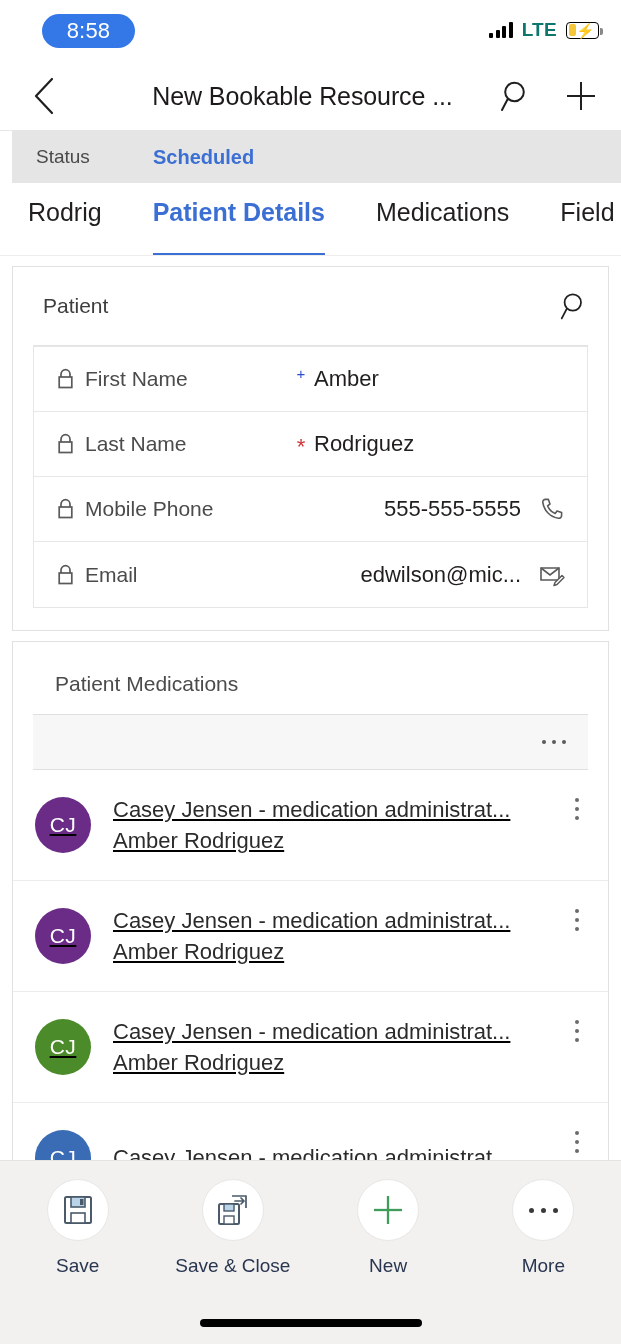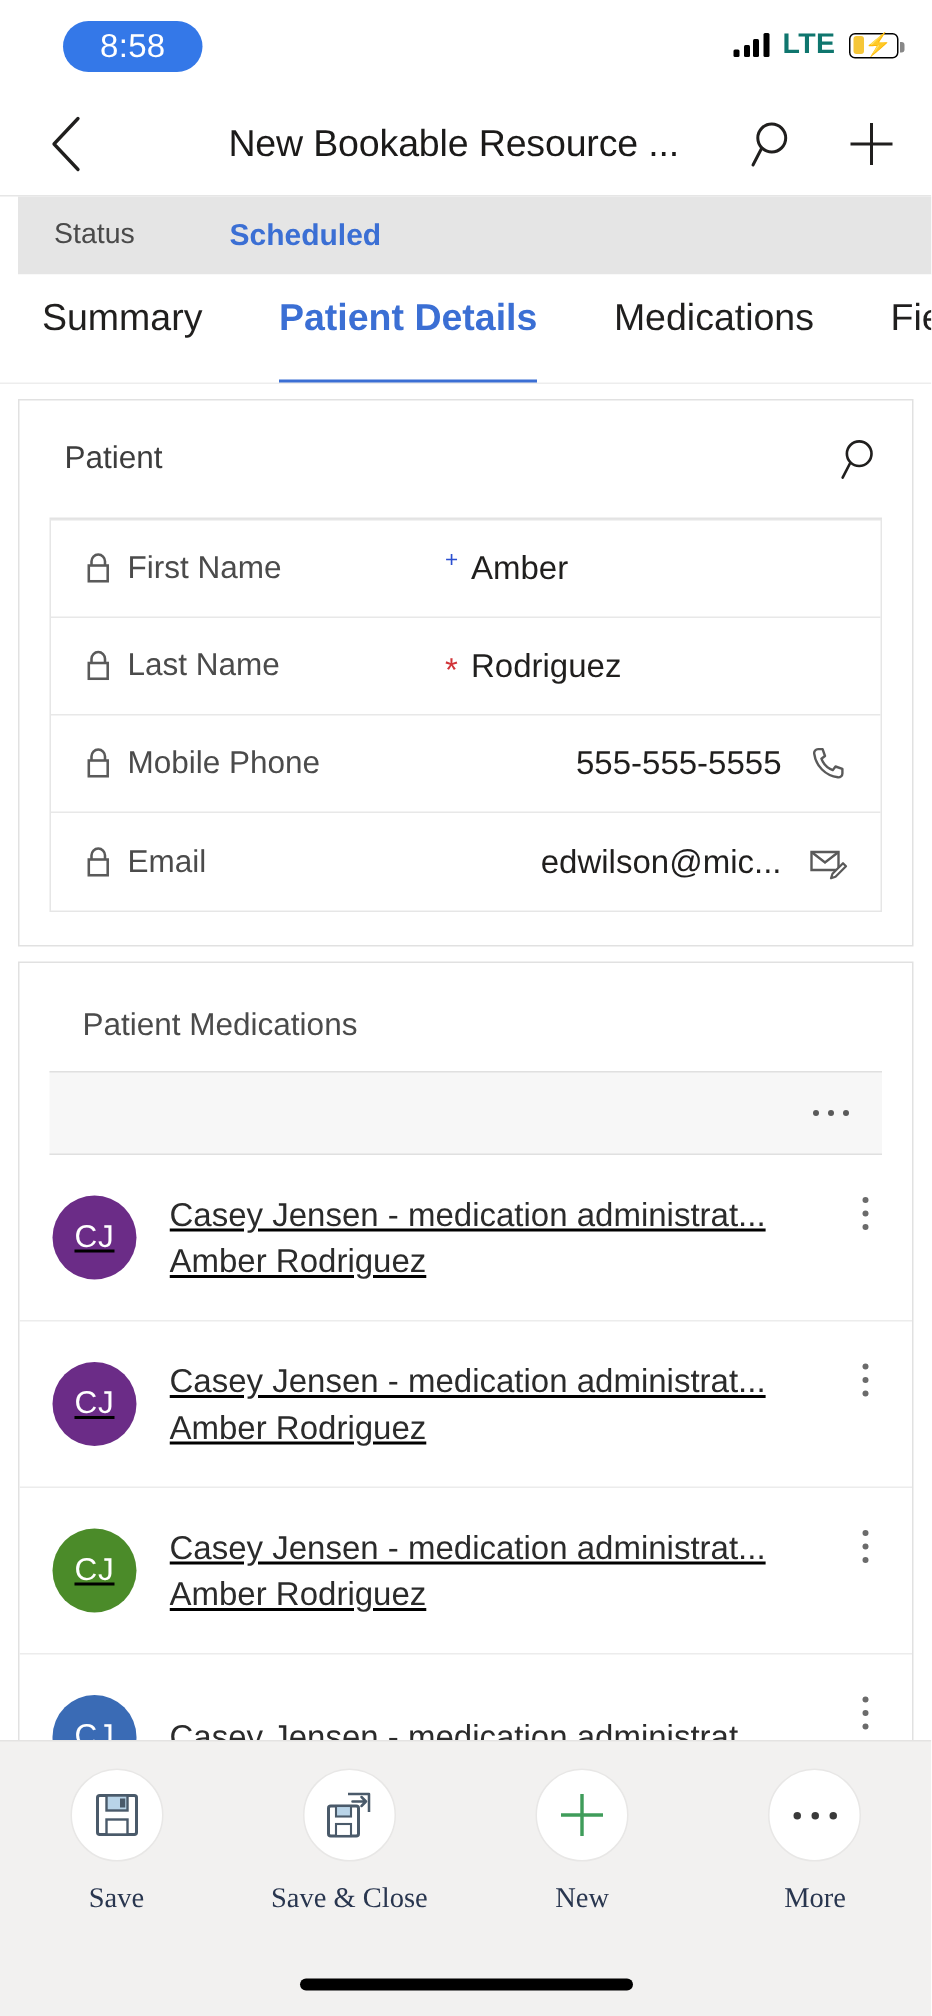--- a/index.html
+++ b/index.html
@@ -387,21 +387,20 @@
     left: 0; bottom: 0;
     width: 621px; height: 184px;
     background: #f2f1f0;
     border-top: 1px solid #e4e3e2;
   }
   .cmd-items {
     display: flex;
     height: 136px;
     align-items: flex-start;
     padding-top: 18px;
-    font-family: Liberation Serif, serif;
   }
   .cmd-item {
     flex: 1;
     display: flex;
     flex-direction: column;
     align-items: center;
     gap: 14px;
   }
   .cmd-circle {
     width: 62px; height: 62px;
@@ -472,21 +471,21 @@
   </div>
   <div class="hairline" style="top:130px"></div>
 
   <div class="status-row">
     <span class="status-label">Status</span>
     <span class="status-value">Scheduled</span>
   </div>
 
   <div class="tab-strip">
     <div class="tab">
-      <span>Summary</span>
+      <span>Rodrig</span>
     </div>
     <div class="tab active">
       <span>Patient Details</span>
     </div>
     <div class="tab">
       <span>Medications</span>
     </div>
     <div class="tab">
       <span>Field S</span>
     </div>

